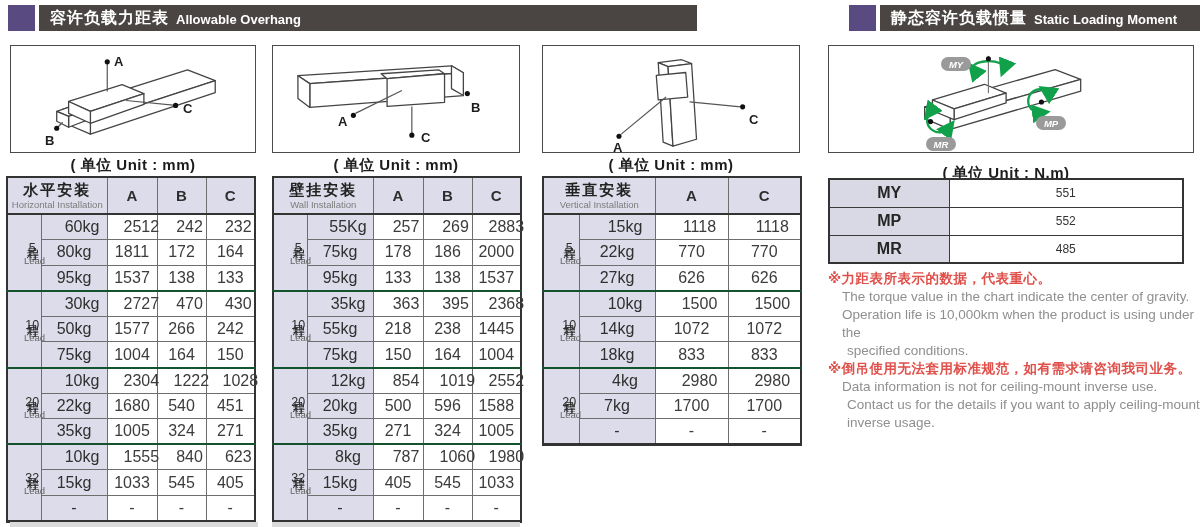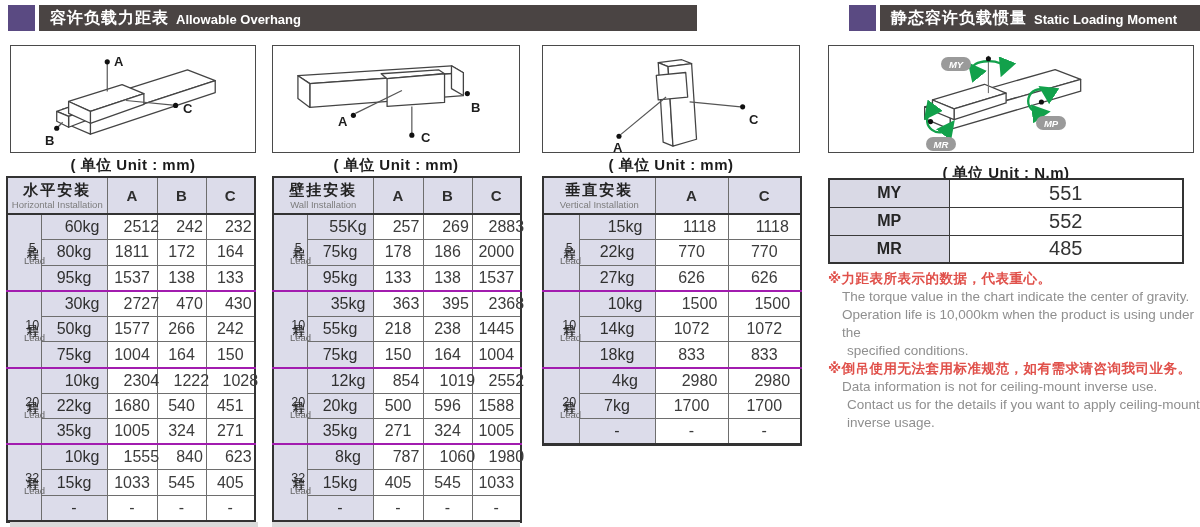--- a/index.html
+++ b/index.html
@@ -40,39 +40,39 @@
   
   .spec-table { position:absolute; top:176px; border-collapse:collapse; table-layout:fixed;
                 background:#fff; border:2px solid #333; border-bottom-width:3px; }
   #t0 { left:6px;  width:248px; }
   #t1 { left:272px; width:248px; }
   #t2 { left:542px; width:258px; }
   .spec-table th, .spec-table td { border:1px solid #6e6e6e; text-align:center; vertical-align:middle; }
   .spec-table thead tr { height:37px; }
   .spec-table tbody tr { height:25.6px; }
   .spec-table thead th { background:#dcdcea; border-bottom:2px solid #333; }
-  .spec-table tbody tr.group-start td { border-top:2px solid #a21caf;padding-left:16px; }
+  .spec-table tbody tr.group-start td { border-top:2px solid #14532d;padding-left:16px; }
   .title-cell .t-zh { font-size:15px; font-weight:bold; color:#222; letter-spacing:2px; }
   .title-cell .t-en { font-size:9.5px; color:#7d7d7d; font-weight:normal; margin-top:-1px; }
   .col-h { font-size:15px; font-weight:600; color:#2e2e2e; }
   .lead-cell { background:#dcdcea; padding:1px 0; }
   .lead-cell .l-zh { display:block; writing-mode:vertical-rl; text-orientation:upright;
                      margin:0 auto; font-size:12.5px; color:#2e2e2e; letter-spacing:2px; }
   .lead-cell .l-num { display:block; font-size:12.5px; color:#2e2e2e; line-height:13px; }
   .lead-cell .l-en { display:block; font-size:9.5px; color:#666; line-height:11px; }
   .kg-cell { background:#dcdcea; font-size:16px; color:#303030; }
   .val-cell { background:#fff; font-size:16px; color:#3c3c3c; }
 
   
   #moment-table { position:absolute; left:828px; top:178px; width:356px; border-collapse:collapse;
                   table-layout:fixed; border:2px solid #333; border-bottom-width:2.5px; }
   #moment-table tr { height:28px; }
   #moment-table td { border:1.5px solid #3a3a3a; text-align:center; vertical-align:middle; }
   #moment-table .m-label { width:120px; background:#d9d9e5; font-size:16px; font-weight:bold; color:#252525; }
-  #moment-table .m-val { background:#fff; font-size:20px; color:#333; }
+  #moment-table .m-val { background:#fff; font-size:12px; color:#333; }
 
   
   #notes { position:absolute; left:828px; top:270px; width:372px; }
   .note-zh { font-size:13.5px; font-weight:bold; color:#e0504a; line-height:18px; letter-spacing:0.5px; }
   .note-en { font-size:13.5px; color:#8f8f8f; line-height:18px; margin-left:14px; }
   .note-en + .note-en { margin-left:19px; }
 
   
   .strip { position:absolute; top:522px; height:5px; background:#dadada; }
   #s1 { left:10px;  width:248px; }

